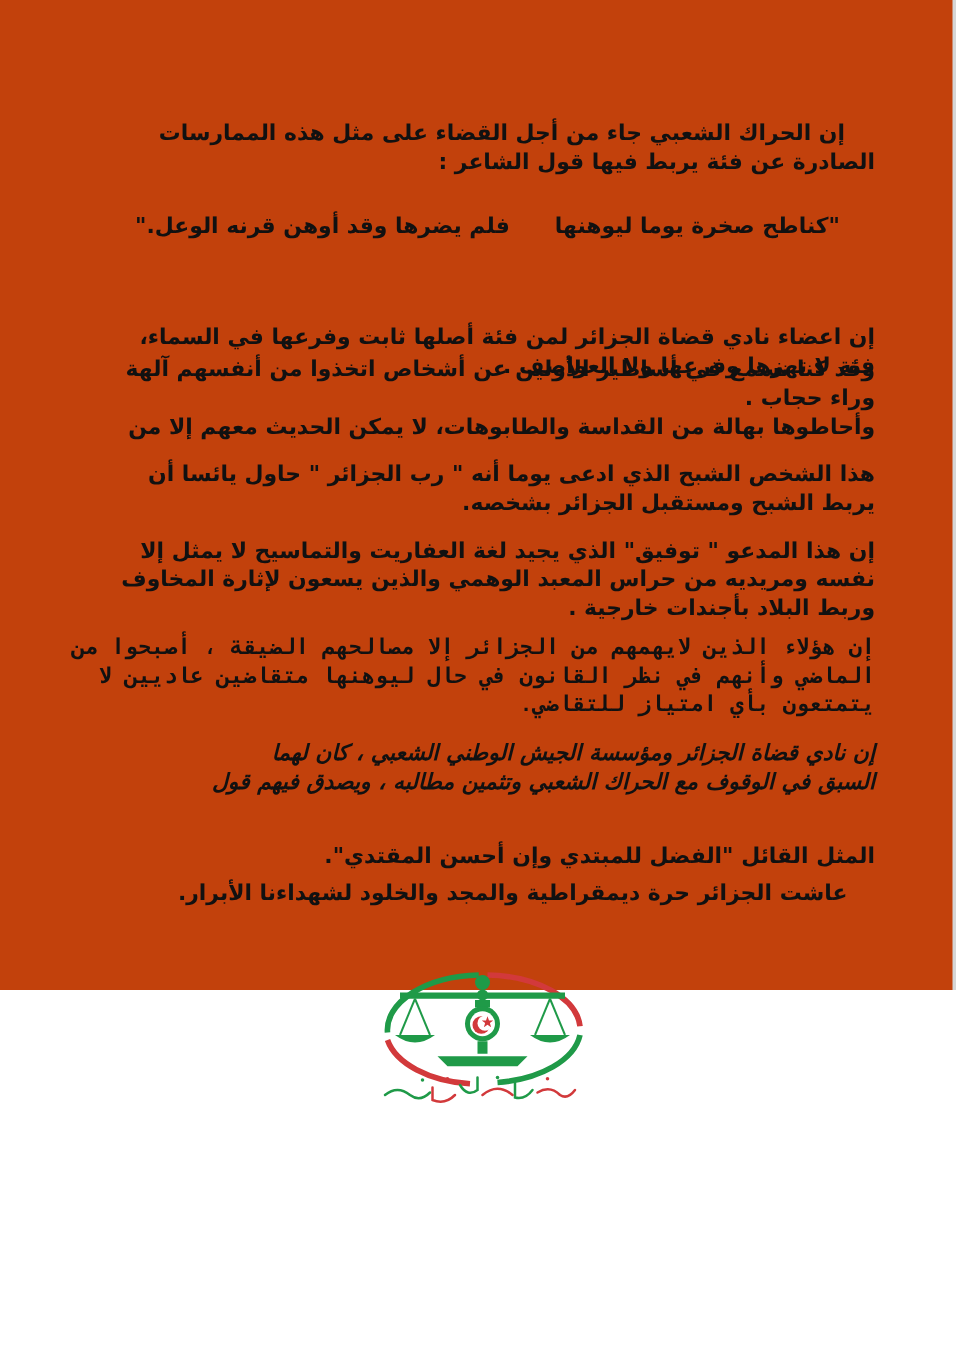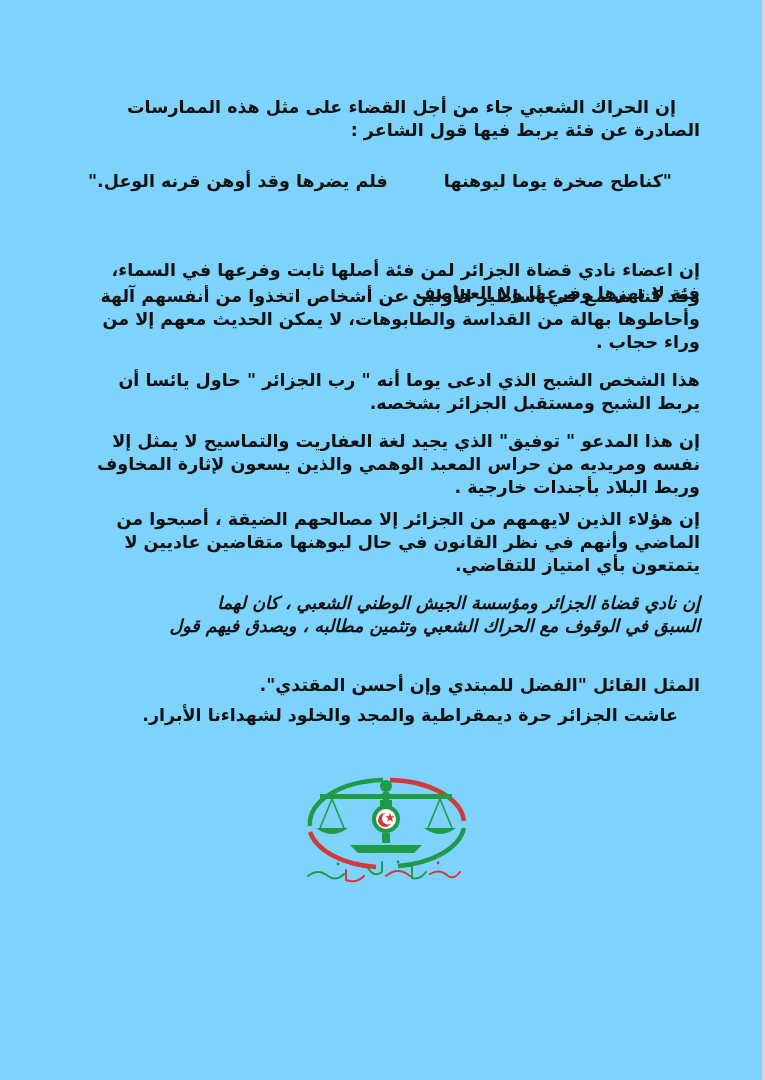--- a/index.html
+++ b/index.html
@@ -12,22 +12,22 @@
       height: 1080px;
       position: relative;
       overflow: hidden;
       font-family: "DejaVu Sans", "Liberation Sans", sans-serif;
       color: #111111;
     }
     .page {
       position: absolute;
       left: 0; top: 0;
       width: 762px;
-      height: 1080px;
-      background: #7dd3fc;
+      height: 792px;
+      background: #c2410c;
       border-right: 3px solid #d6d6d6;
     }
     .text-block {
       position: absolute;
       left: 88px;
       width: 612px;
       direction: rtl;
       text-align: justify;
       text-align-last: right;
       font-weight: bold;
@@ -48,21 +48,21 @@
       top: 170px;
       direction: rtl;
       font-weight: bold;
       font-size: 17.5px;
       line-height: 23px;
       display: flex;
       justify-content: space-between;
     }
     .verse span { white-space: nowrap; }
     .verse .hemi-1 { margin-right: 28px; }
-    .verse .hemi-2 { }
+    .verse .hemi-2 { margin-left: 20px; }
     .closing {
       position: absolute;
       left: 88px;
       width: 612px;
       direction: rtl;
       font-weight: bold;
       font-size: 17.5px;
       line-height: 23px;
       text-align: right;
     }
@@ -89,36 +89,36 @@
     <span class="hemi-2">فلم يضرها وقد أوهن قرنه الوعل."</span>
   </div>
 
   <div class="text-block" style="top:231px;margin-top:28px;">
     <span class="line">إن اعضاء نادي قضاة الجزائر لمن فئة أصلها ثابت وفرعها في السماء،</span>
     <span class="line">فئة لا تهزها وفرعها ولا العواصف .</span>
   </div>
 
   <div class="text-block" style="top:285px;">
     <span class="line">وقد كنا نسمع في أساطير الأولين عن أشخاص اتخذوا من أنفسهم آلهة</span>
+    <span class="line">وراء حجاب .</span>
     <span class="line">وأحاطوها بهالة من القداسة والطابوهات، لا يمكن الحديث معهم إلا من</span>
-    <span class="line">وراء حجاب .</span>
   </div>
 
   <div class="text-block" style="top:369px;">
     <span class="line"> هذا  الشخص الشبح الذي ادعى يوما أنه " رب الجزائر " حاول يائسا أن</span>
     <span class="line">يربط الشبح ومستقبل الجزائر بشخصه.</span>
   </div>
 
   <div class="text-block" style="top:430px;">
     <span class="line">إن هذا المدعو " توفيق" الذي يجيد لغة العفاريت والتماسيح لا يمثل إلا</span>
     <span class="line">نفسه ومريديه من حراس المعبد الوهمي والذين يسعون لإثارة المخاوف</span>
     <span class="line">وربط البلاد بأجندات خارجية .</span>
   </div>
 
-  <div class="text-block" style="top:508px;">
+  <div class="text-block" style="top:508px;font-family:Liberation Mono, monospace;">
     <span class="line">إن هؤلاء الذين لايهمهم من الجزائر إلا مصالحهم الضيقة ، أصبحوا من</span>
     <span class="line">الماضي وأنهم في نظر القانون في حال ليوهنها متقاضين عاديين لا</span>
     <span class="line">يتمتعون بأي امتياز للتقاضي.</span>
   </div>
 
   <div class="text-block" style="top:592px;font-style:italic;">
     <span class="line">إن نادي قضاة الجزائر   ومؤسسة الجيش الوطني الشعبي ، كان لهما</span>
     <span class="line">السبق في الوقوف مع الحراك الشعبي وتثمين مطالبه ، ويصدق فيهم قول</span>
   </div>
 

